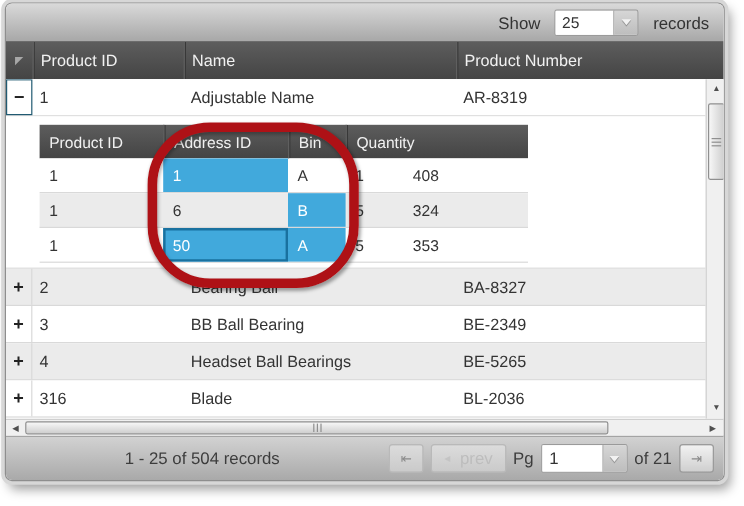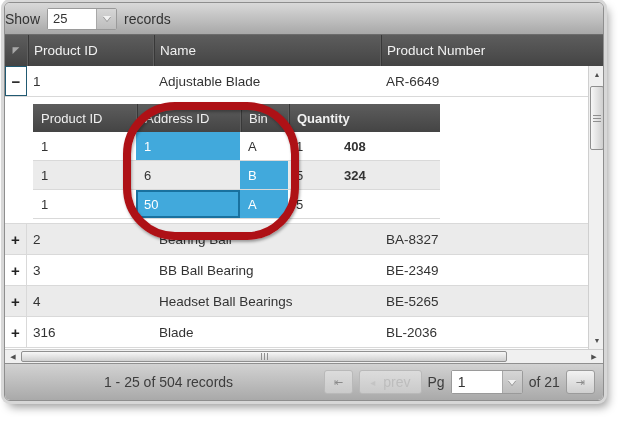--- a/index.html
+++ b/index.html
@@ -12,22 +12,22 @@
     border:1px solid #8e8e8e; border-radius:6px; background:#fff;
     box-shadow:0 0 0 3px #d7d7d7, 4px 6px 10px rgba(0,0,0,.40);
     display:flex; flex-direction:column; overflow:hidden;
   }
 
   
   .toolbar {
     height:32px; flex:0 0 32px;
     background:linear-gradient(#d9d9d9,#a8a8a8);
     border-bottom:1px solid #6c6c6c;
-    display:flex; align-items:center; 
-    gap:7px; padding-right:12px; font-size:14px; color:#333;
+    display:flex; align-items:center; justify-content:flex-end;
+    gap:12px; padding-right:12px; font-size:14px; color:#333;
   }
   .combo { display:inline-flex; height:22px; border:1px solid #9a9a9a; background:#fff; border-radius:2px; }
   .combo-input { width:48px; height:20px; border:0; outline:none; padding:0 5px; font-size:13px; font-family:"Liberation Sans",sans-serif; color:#333; }
   .combo-btn { width:20px; height:20px; background:linear-gradient(#d6d6d6,#bdbdbd); border-left:1px solid #a8a8a8; display:flex; align-items:center; justify-content:center; cursor:pointer; }
   .caret-down { width:0; height:0; border-left:4px solid transparent; border-right:4px solid transparent; border-top:5px solid #f2f2f2; filter:drop-shadow(0 1px 0 #8a8a8a); }
 
   
   .ghead {
     height:31px; flex:0 0 31px; display:flex;
     background:linear-gradient(#5d5d5d,#444444);
@@ -56,21 +56,21 @@
   .dghead { height:28px; display:flex; background:linear-gradient(#5d5d5d,#444444); color:#f1f1f1; }
   .dhc { display:flex; align-items:center; padding-left:8px; border-left:1px solid #5f5f5f; box-shadow:inset 1px 0 0 #383838; }
   .dhc:first-child { border-left:none; box-shadow:none; }
   .drow { height:29px; display:flex; background:#fff; border-bottom:1px solid #d9d9d9; color:#333; }
   .drow.alt { background:#ebebeb; }
   .dc { display:flex; align-items:center; padding-left:8px; }
   .dw-pid { width:103px; flex:0 0 103px; }
   .dw-aid { width:104px; flex:0 0 104px; }
   .dw-shelf { width:48px; flex:0 0 48px; }
   .dw-bin { width:48px; flex:0 0 48px; }
-  .dw-qty { width:104px; flex:0 0 104px;font-weight:bold; }
+  .dw-qty { width:104px; flex:0 0 104px; }
   .dc.sel { background:#41a9dc; color:#fff; }
   .dc.sel.focus { box-shadow:inset 0 0 0 2px #19719f; }
 
   
   .vscroll { width:17px; flex:0 0 17px; background:#f0f0f0; border-left:1px solid #cfcfcf; position:relative; }
   .varrow { position:absolute; left:0; width:16px; height:15px; display:flex; align-items:center; justify-content:center; color:#4f4f4f; font-size:7px; cursor:pointer; }
   .varrow.up { top:1px; } .varrow.down { bottom:1px; }
   .vthumb { position:absolute; left:1px; top:20px; width:14px; height:64px; border:1px solid #8f8f8f; border-radius:2px; background:linear-gradient(90deg,#f7f7f7,#cfcfcf); display:flex; flex-direction:column; align-items:center; justify-content:center; gap:2px; cursor:grab; }
   .vthumb i { display:block; width:8px; height:1px; background:#8f8f8f; }
 
@@ -133,22 +133,22 @@
     </div>
 
     <div class="gbody">
       <div class="rows">
 
         <div class="grow">
           <div class="cell exp expanded">
               <span>−</span>
             </div>
           <div class="cell c-pid">1</div>
-          <div class="cell c-name">Adjustable Blade</div>
-          <div class="cell c-pnum">AR-6649</div>
+          <div class="cell c-name">Adjustable Name</div>
+          <div class="cell c-pnum">AR-8319</div>
         </div>
 
         <div class="detail-row">
           <div class="dgrid">
             <div class="dghead">
               <div class="dhc dw-pid">Product ID</div>
               <div class="dhc dw-aid">Address ID</div>
               <div class="dhc dw-bin">Bin</div>
               <div class="dhc dw-qty">Quantity</div>
             </div>
@@ -164,20 +164,21 @@
               <div class="dc dw-aid">6</div>
               <div class="dc dw-shelf sel">B</div>
               <div class="dc dw-bin">5</div>
               <div class="dc dw-qty">324</div>
             </div>
             <div class="drow">
               <div class="dc dw-pid">1</div>
               <div class="dc dw-aid sel focus">50</div>
               <div class="dc dw-shelf sel">A</div>
               <div class="dc dw-bin">5</div>
+              <div class="dc dw-qty">353</div>
             </div>
           </div>
         </div>
 
         <div class="grow alt">
           <div class="cell exp">
               <span>+</span>
             </div>
           <div class="cell c-pid">2</div>
           <div class="cell c-name">Bearing Ball</div>

